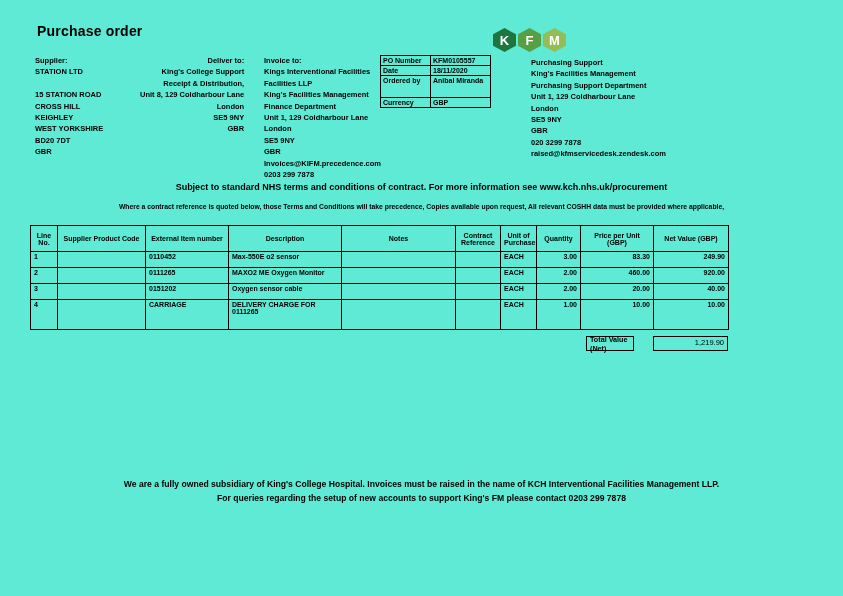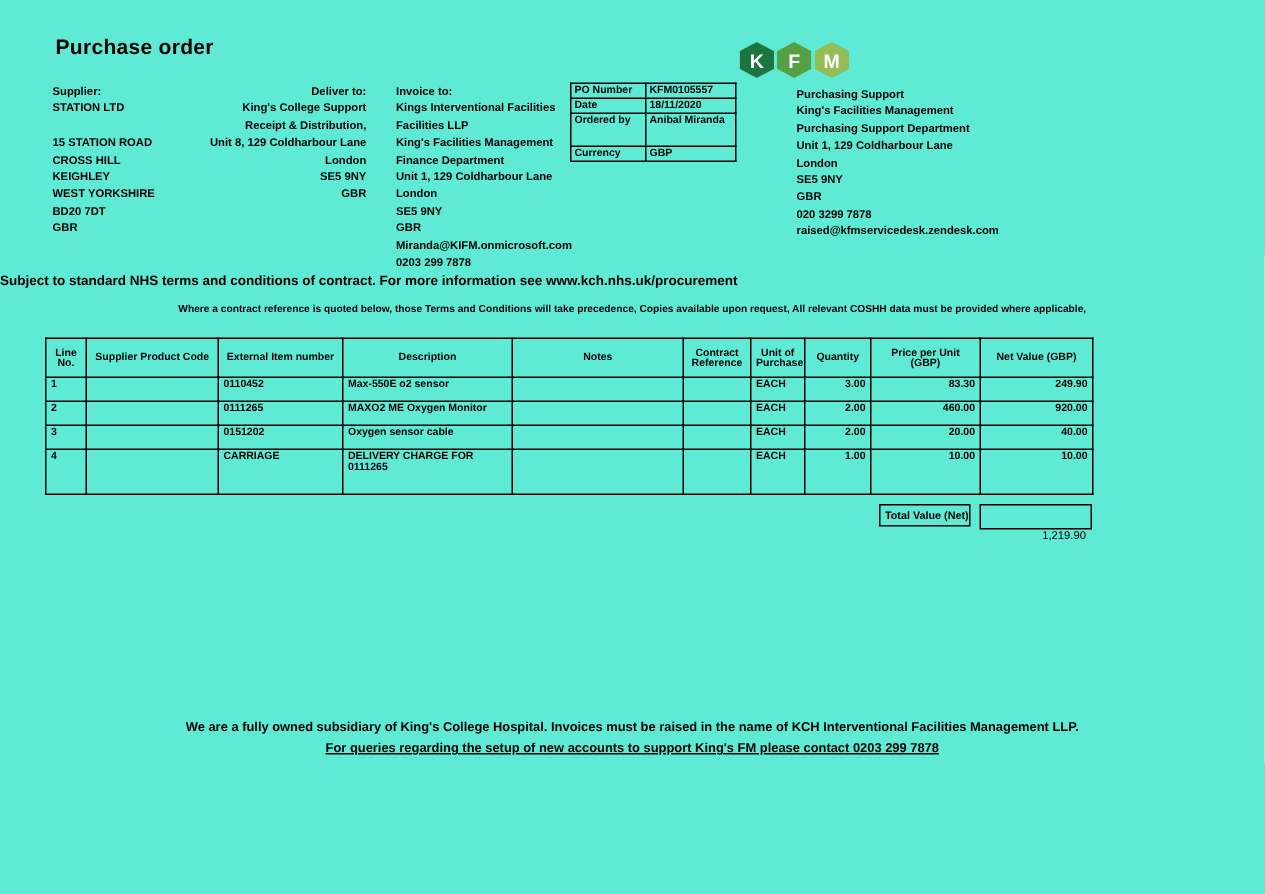--- a/index.html
+++ b/index.html
@@ -52,21 +52,21 @@
     color: #fff; font-size: 13px; font-weight: bold;
   }
   .hex-k { background: #1d7540; }
   .hex-f { background: #56a043; }
   .hex-m { background: #94bd57; }
 
   .blk-support { left: 493px; top: 57px; margin-left: 38px; }
 
   .subject-line {
     position: absolute; left: 0; top: 182px; width: 100%;
-    text-align: left; font-size: 9px; font-weight: bold;
+    text-align: center; font-size: 9px; font-weight: bold;
   }
   .terms-line {
     position: absolute; left: 0; top: 203px; width: 100%;
     text-align: center; font-size: 6.8px; font-weight: bold;
   }
 
   
   .items-table {
     position: absolute; left: 30px; top: 225px;
     border-collapse: collapse; table-layout: fixed;
@@ -78,40 +78,40 @@
     padding: 1px 3px;
     vertical-align: top;
     overflow: hidden;
   }
   .items-table th { text-align: center; vertical-align: middle; height: 26px; }
   .items-table tbody td { height: 16px; }
   .items-table tbody tr.tall td { height: 30px; }
   .num { text-align: right; }
 
   .total-label-box {
-    position: absolute; left: 586px; top: 336px; width: 61px; height: 15px;
+    position: absolute; left: 586px; top: 336px; width: 48px; height: 15px;
     border: 1.6px solid #000;
     font-size: 7.2px; font-weight: bold;
     display: flex; align-items: center; padding-left: 3px;
   }
   .total-value-box {
     position: absolute; left: 653px; top: 336px; width: 75px; height: 15px;
     border: 1.6px solid #000;
     font-size: 7.5px; font-weight: normal;
     display: flex; align-items: flex-start; justify-content: flex-end;
-    padding: 15px 3px 0 0;
+    padding: 1px 3px 0 0;
   }
 
   .footer-line1 {
     position: absolute; left: 0; top: 479px; width: 100%;
     text-align: center; font-size: 8.6px; font-weight: bold;
   }
   .footer-line2 {
     position: absolute; left: 0; top: 493px; width: 100%;
-    text-align: center; font-size: 8.6px; font-weight: bold; text-decoration: underline;
+    text-align: center; font-size: 8.6px; font-weight: bold;
   }
 </style>
 </head>
 <body>
 
 <div class="page">
 
   <div class="title">Purchase order</div>
 
   <div class="block blk-supplier">
@@ -139,21 +139,21 @@
   <div class="block blk-invoice">
     <div class="line blk-label">Invoice to:</div>
     <div class="line">Kings Interventional Facilities</div>
     <div class="line">Facilities LLP</div>
     <div class="line">King's Facilities Management</div>
     <div class="line">Finance Department</div>
     <div class="line">Unit 1, 129 Coldharbour Lane</div>
     <div class="line">London</div>
     <div class="line">SE5 9NY</div>
     <div class="line">GBR</div>
-    <div class="line">Miranda@KIFM.onmicrosoft.com</div>
+    <div class="line">Invoices@KIFM.precedence.com</div>
     <div class="line">0203 299 7878</div>
   </div>
 
   <table class="po-table">
     <tbody>
         <tr>
       <td class="po-label">PO Number</td>
       <td class="po-value">KFM0105557</td>
     </tr>
     <tr>

